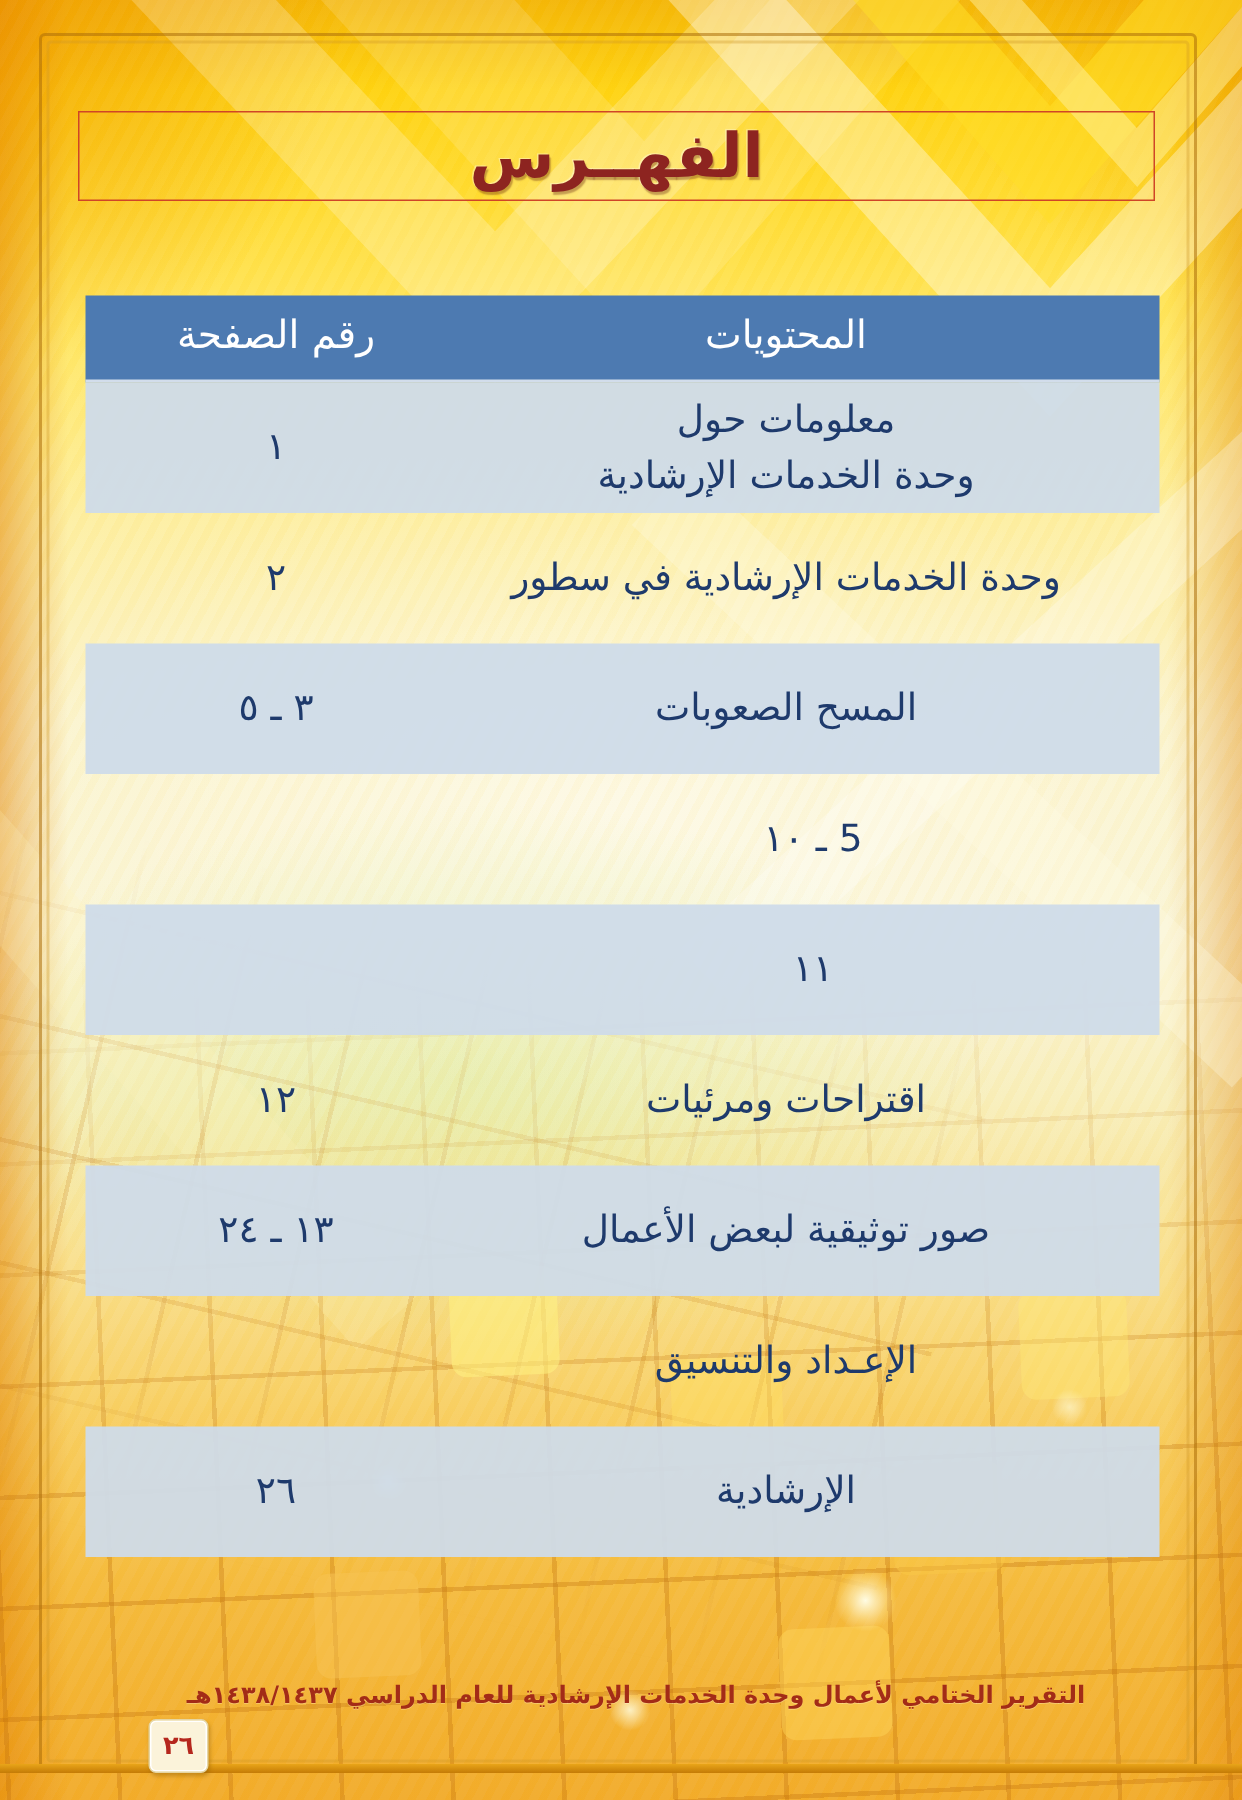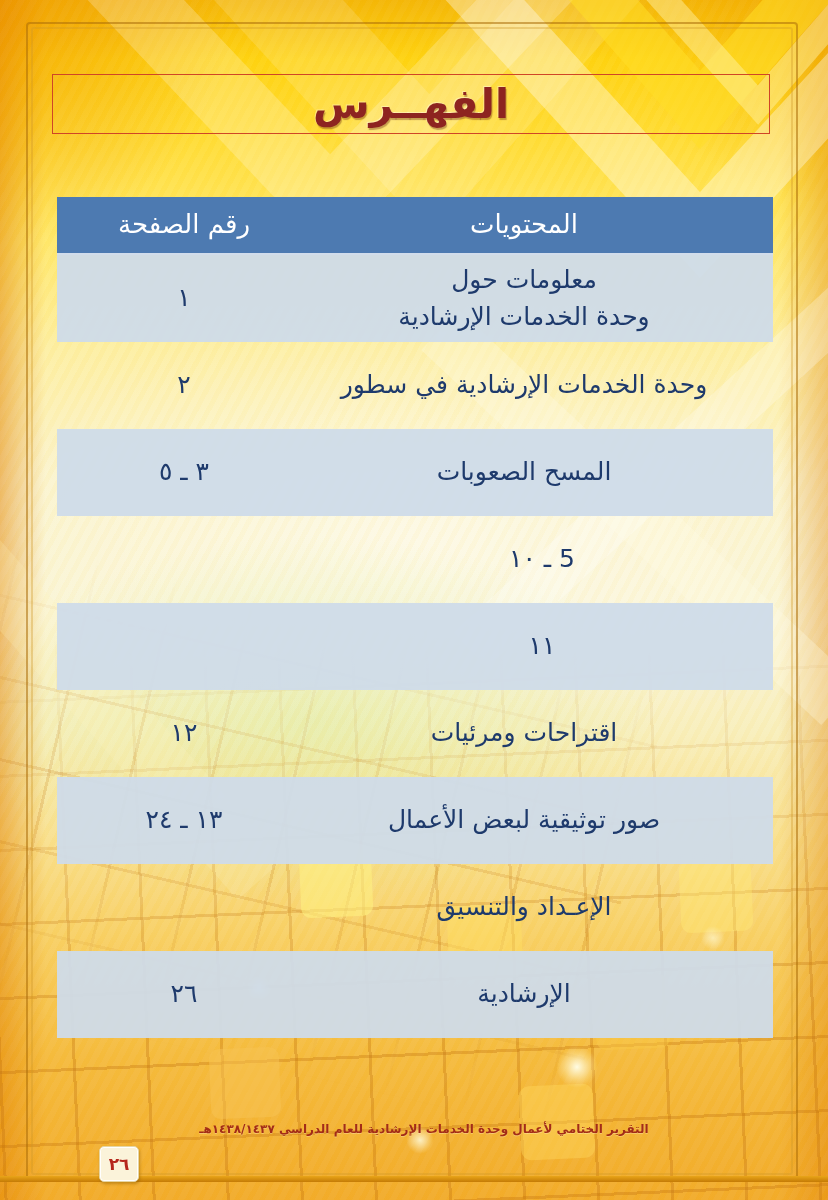--- a/index.html
+++ b/index.html
@@ -67,21 +67,21 @@
   .toc-head{min-height:56px;background:var(--header-bg,#4d7ab1);
     border-bottom:2px solid rgba(255,255,255,.75);}
   .toc-row.alt{background:var(--row-alt-bg,rgba(207,219,233,.95));}
   .cell{display:flex;align-items:center;justify-content:center;text-align:center;
     color:var(--table-text,#1e3a6c);font-size:25px;line-height:1.45;white-space:pre-line;}
   .cell.content{padding-right:36px;}
   .toc-head .cell{color:#ffffff;font-size:26px;}
   
   .footer-line{position:absolute;left:60px;right:40px;top:1112px;height:34px;
     display:flex;align-items:center;justify-content:center;
-    color:var(--footer-text,#a32c17);font-size:12px;font-weight:bold;
+    color:var(--footer-text,#a32c17);font-size:16px;font-weight:bold;
     text-shadow:0 1px 0 rgba(255,255,255,.25);}
   .page-badge{position:absolute;left:99px;top:1146px;width:38px;height:34px;
     background:#fbf3da;border:1px solid #e6d5a2;border-radius:5px;
     box-shadow:1px 2px 3px rgba(140,90,0,.45), inset 0 0 0 1px #ffffff;
     display:flex;align-items:center;justify-content:center;
     color:#b5271d;font-size:17px;font-weight:bold;}
 </style>
 </head>
 <body>
 

